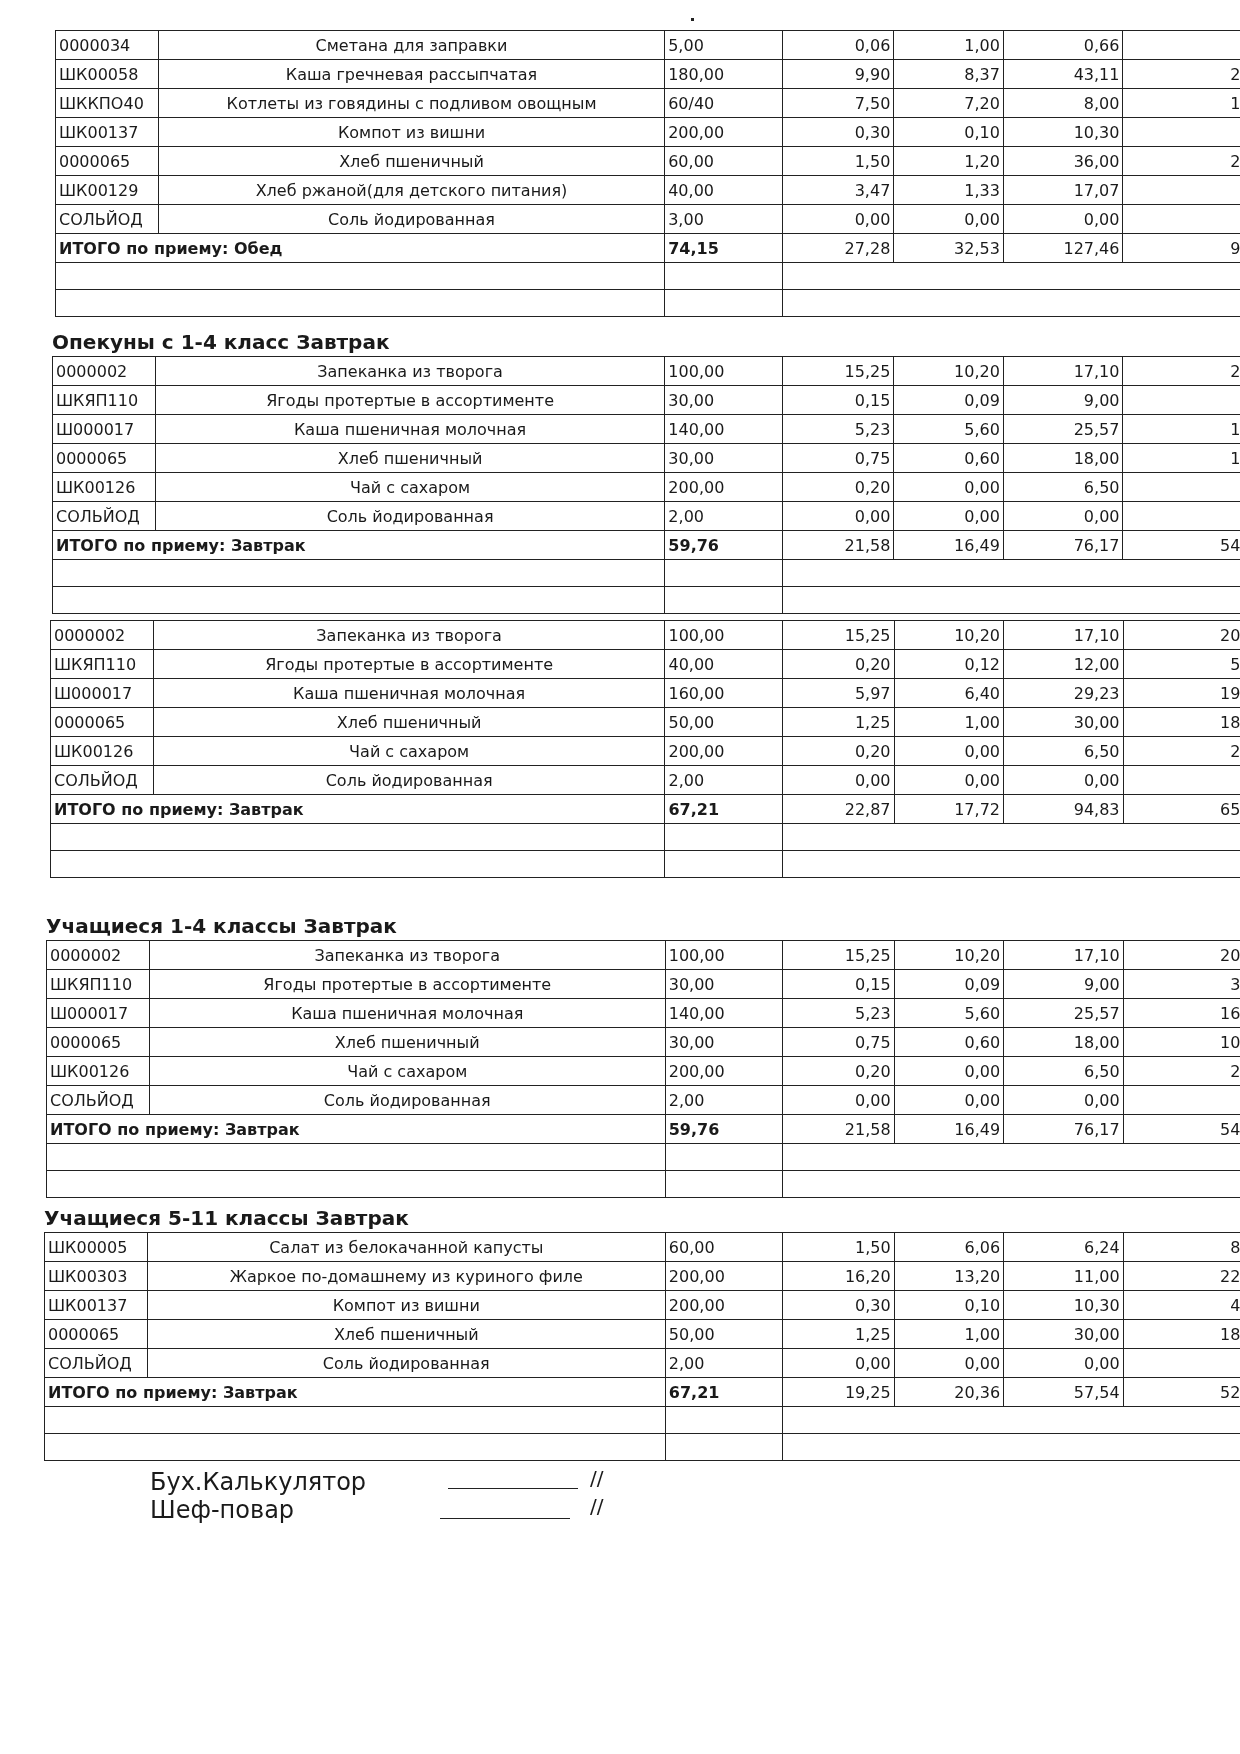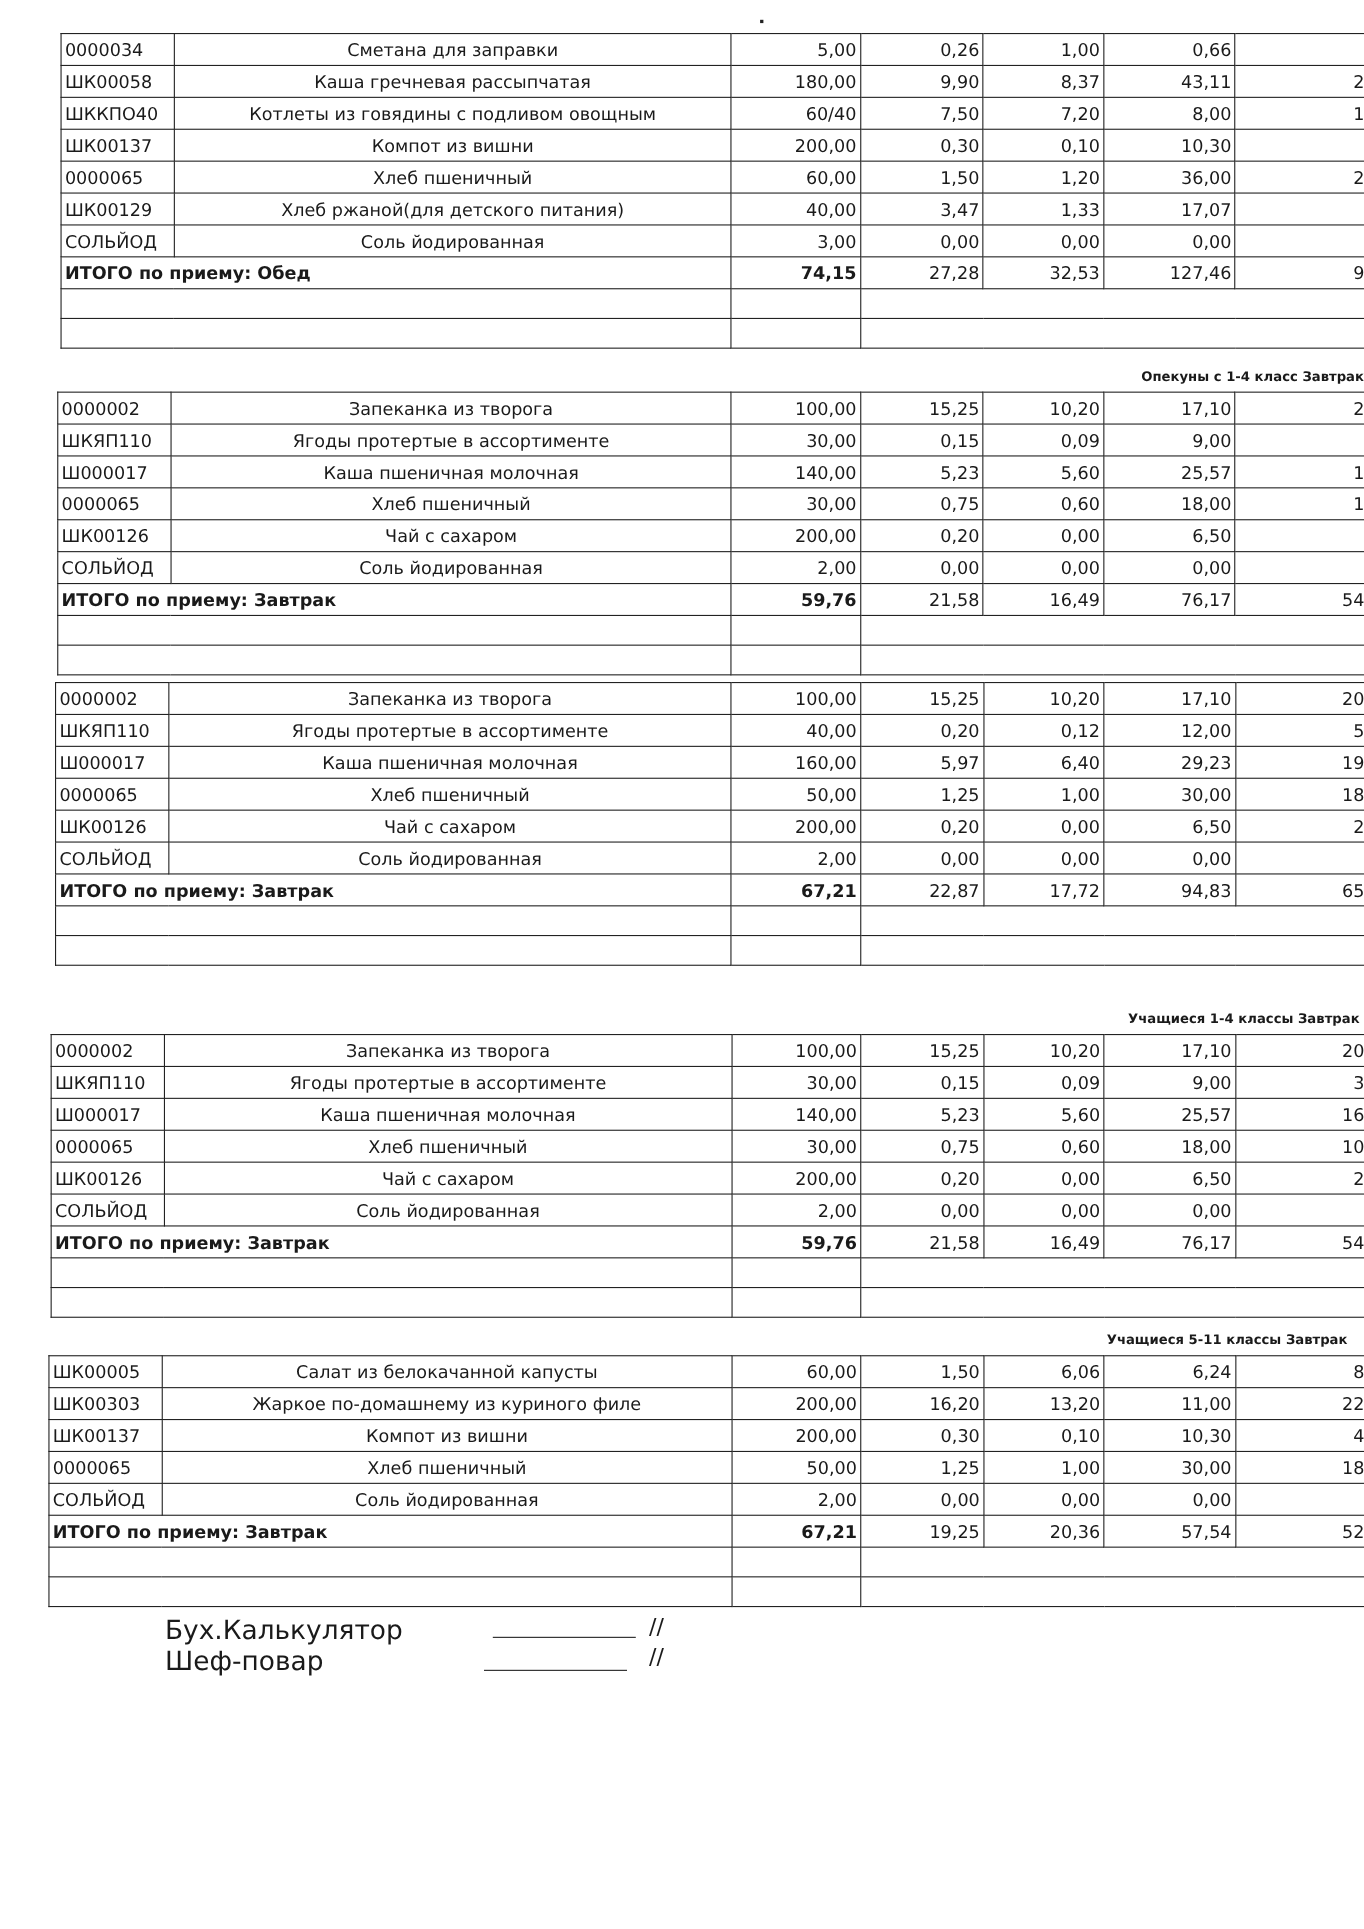--- a/index.html
+++ b/index.html
@@ -1,27 +1,27 @@
 <!DOCTYPE html>
 <html><head>
 <meta charset="utf-8">
 <style>
   html, body { margin: 0; padding: 0; background: #ffffff; }
   body { width: 1240px; height: 1754px; position: relative; overflow: hidden;
          font-family: "DejaVu Sans", sans-serif; color: #1a1a1a; }
   .page { position: absolute; left: 0; top: 0; width: 1240px; height: 1334px; }
   .dot { position: absolute; left: 691px; top: 18px; width: 3px; height: 3px; background: #222; }
   .section { position: absolute; right: 0; }
-  .section-title { text-align: right; font-weight: bold; font-size: 12px; height: 28px; line-height: 28px; }
+  .section-title { text-align: left; font-weight: bold; font-size: 20px; height: 28px; line-height: 28px; }
   table { border-collapse: collapse; table-layout: fixed; width: 100%; }
   td { border: 1.5px solid #222; height: 28px; padding: 0 3px; font-size: 16px; white-space: nowrap; overflow: hidden; }
   td.code { text-align: left; }
   td.name { text-align: center; }
   td.num { text-align: right; }
-  td.qty { text-align: right; }
+  td.qty { text-align: left; }
   tr.total td { font-weight: bold; }
   tr.total td.plain { font-weight: normal; padding-left: 48px; }
   tr.blank td { height: 26px; }
   .sign { position: absolute; font-size: 24px; }
   .sign-line { position: absolute; border-bottom: 1.5px solid #222; }
   .slashes { position: absolute; font-size: 20px; }
 </style>
 </head>
 <body>
 
@@ -37,21 +37,21 @@
             <col style="width:100px">
             <col style="width:98px">
             <col style="width:107px">
             <col style="width:140px">
           </colgroup>
           <tbody>
             <tr>
         <td class="code">0000034</td>
         <td class="name">Сметана для заправки</td>
         <td class="qty">5,00</td>
-        <td class="num">0,26</td>
+        <td class="num">0,06</td>
         <td class="num">1,00</td>
         <td class="num">0,66</td>
         <td class="num">11,0</td>
       </tr>
             <tr>
         <td class="code">ШК00058</td>
         <td class="name">Каша гречневая рассыпчатая</td>
         <td class="qty">180,00</td>
         <td class="num">9,90</td>
         <td class="num">8,37</td>

